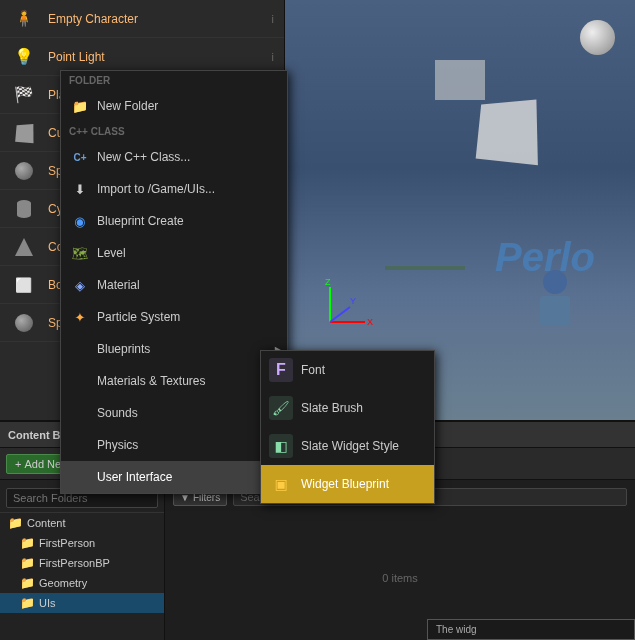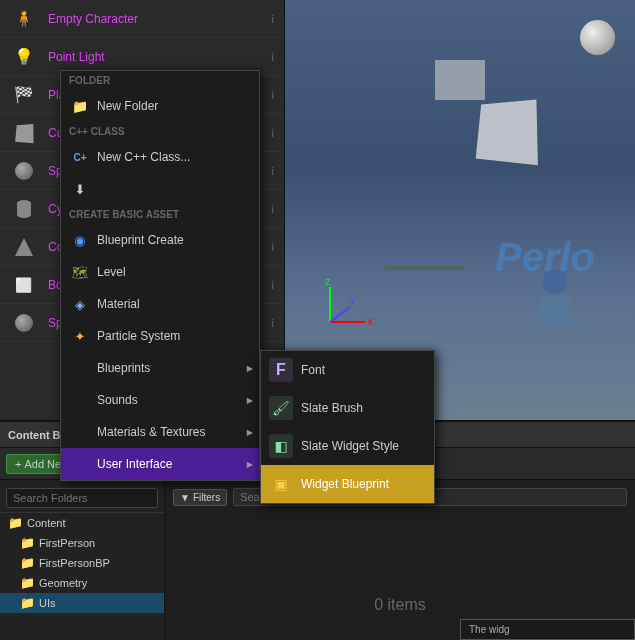--- a/index.html
+++ b/index.html
@@ -42,21 +42,21 @@
       margin-right: 10px;
       display: flex;
       align-items: center;
       justify-content: center;
       flex-shrink: 0;
     }
 
     .item-label {
       flex: 1;
       font-size: 12px;
-      color: #d946ef;
+      color: #fdba74;
     }
 
     .item-info {
       color: #666;
       font-size: 11px;
       margin-left: auto;
     }
 
     
     .viewport {
@@ -73,21 +73,21 @@
       width: 100%;
       height: 100%;
       position: relative;
     }
 
     
     .context-menu-main {
       position: absolute;
       top: 70px;
       left: 60px;
-      width: 200px;
+      width: 228px;
       background: #1c1c1c;
       border: 1px solid #444;
       z-index: 100;
       box-shadow: 2px 2px 10px rgba(0,0,0,0.8);
     }
 
     .ctx-section-label {
       padding: 4px 8px;
       color: #666;
       font-size: 10px;
@@ -104,21 +104,21 @@
       cursor: pointer;
       position: relative;
     }
     .ctx-item.has-submenu::after {
       content: '▶';
       position: absolute;
       right: 6px;
       font-size: 8px;
       color: #999;
     }
-    .ctx-item.active-item { background: #4c1d95; color: #fff; }
+    .ctx-item.active-item { background: #404040; color: #fff; }
 
     .ctx-icon {
       width: 22px;
       height: 22px;
       margin-right: 6px;
       display: flex;
       align-items: center;
       justify-content: center;
       flex-shrink: 0;
       font-size: 13px;
@@ -304,22 +304,22 @@
       background: #2a2a2a;
       border: 1px solid #444;
       color: #ccc;
       padding: 2px 6px;
       font-size: 11px;
       border-radius: 2px;
     }
 
     .cb-items-count {
       color: #666;
-      font-size: 16px;
-      margin-top: 84px;
+      font-size: 11px;
+      margin-top: 60px;
     }
 
     
     .vp-cube {
       position: absolute;
       top: 100px;
       right: 100px;
       width: 60px;
       height: 60px;
       background: #ddd;
@@ -335,21 +335,21 @@
       height: 35px;
       border-radius: 50%;
       background: radial-gradient(circle at 35% 35%, #eee, #888);
     }
 
     
     .tooltip-bar {
       position: absolute;
       bottom: 0;
       right: 0;
-      width: 175px;
+      width: 208px;
       background: #1a1a1a;
       border: 1px solid #555;
       padding: 4px 8px;
       color: #aaa;
       font-size: 10px;
       z-index: 300;
     }
 
     
     .icon-sphere {
@@ -486,23 +486,23 @@
   </div>
 
   <div class="ctx-section-label">C++ Class</div>
   <div class="ctx-item">
     <div class="ctx-icon" style="color:#6a9fd8;font-size:10px;font-weight:bold;">C+</div>
     <span>New C++ Class...</span>
   </div>
 
   <div class="ctx-item">
     <div class="ctx-icon">⬇</div>
-  </div>
-
-  <div class="ctx-section-label">Create Basic Asset</div>
+    <span>Import to /Game/UIs...</span>
+  </div>
+
   <div class="ctx-item">
     <div class="ctx-icon" style="color:#4a9aff;">◉</div>
     <span>Blueprint Create</span>
   </div>
   <div class="ctx-item">
     <div class="ctx-icon" style="color:#88aa44;">🗺</div>
     <span>Level</span>
   </div>
   <div class="ctx-item">
     <div class="ctx-icon" style="color:#88aaff;">◈</div>
@@ -512,25 +512,29 @@
     <div class="ctx-icon" style="color:#ffaa44;">✦</div>
     <span>Particle System</span>
   </div>
 
   <div class="ctx-item has-submenu">
     <div class="ctx-icon"></div>
     <span>Blueprints</span>
   </div>
   <div class="ctx-item has-submenu">
     <div class="ctx-icon"></div>
-    <span>Sounds</span>
+    <span>Materials &amp; Textures</span>
   </div>
   <div class="ctx-item has-submenu">
     <div class="ctx-icon"></div>
-    <span>Materials &amp; Textures</span>
+    <span>Sounds</span>
+  </div>
+  <div class="ctx-item has-submenu">
+    <div class="ctx-icon"></div>
+    <span>Physics</span>
   </div>
   <div class="ctx-item has-submenu active-item">
     <div class="ctx-icon"></div>
     <span>User Interface</span>
   </div>
 </div>
 
 <div class="ctx-submenu-group">
   <div class="submenu-item">
     <div class="submenu-icon" style="background:#ccaaff22;border-radius:3px;">

